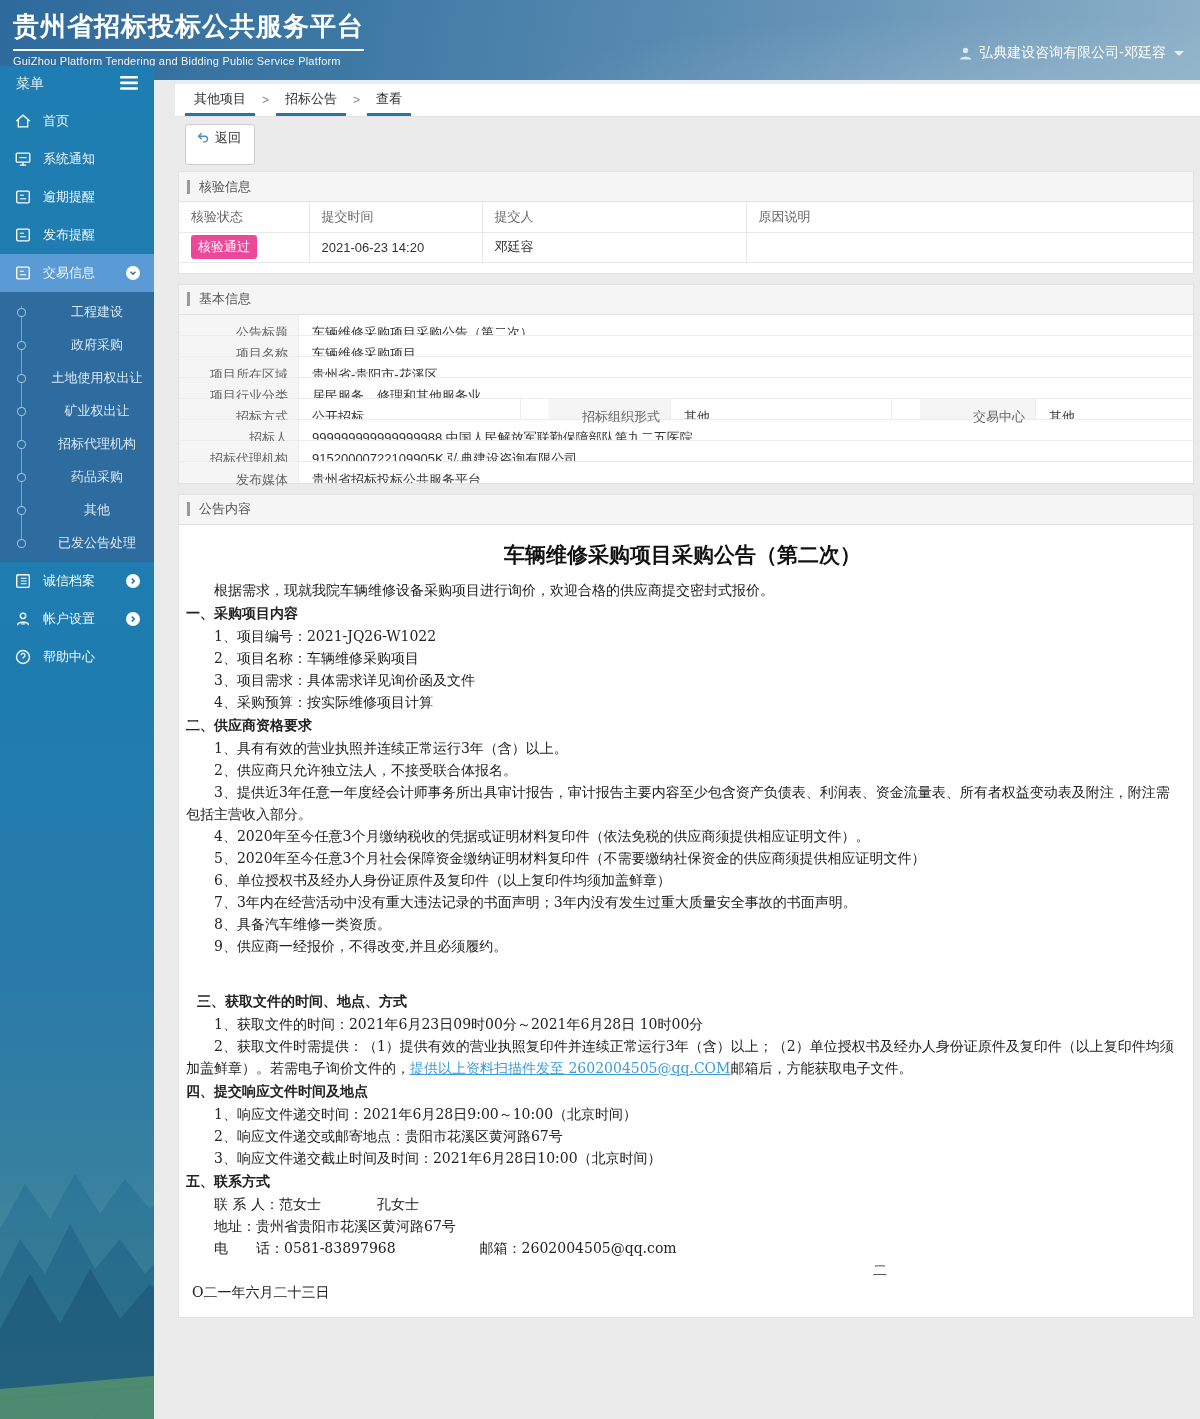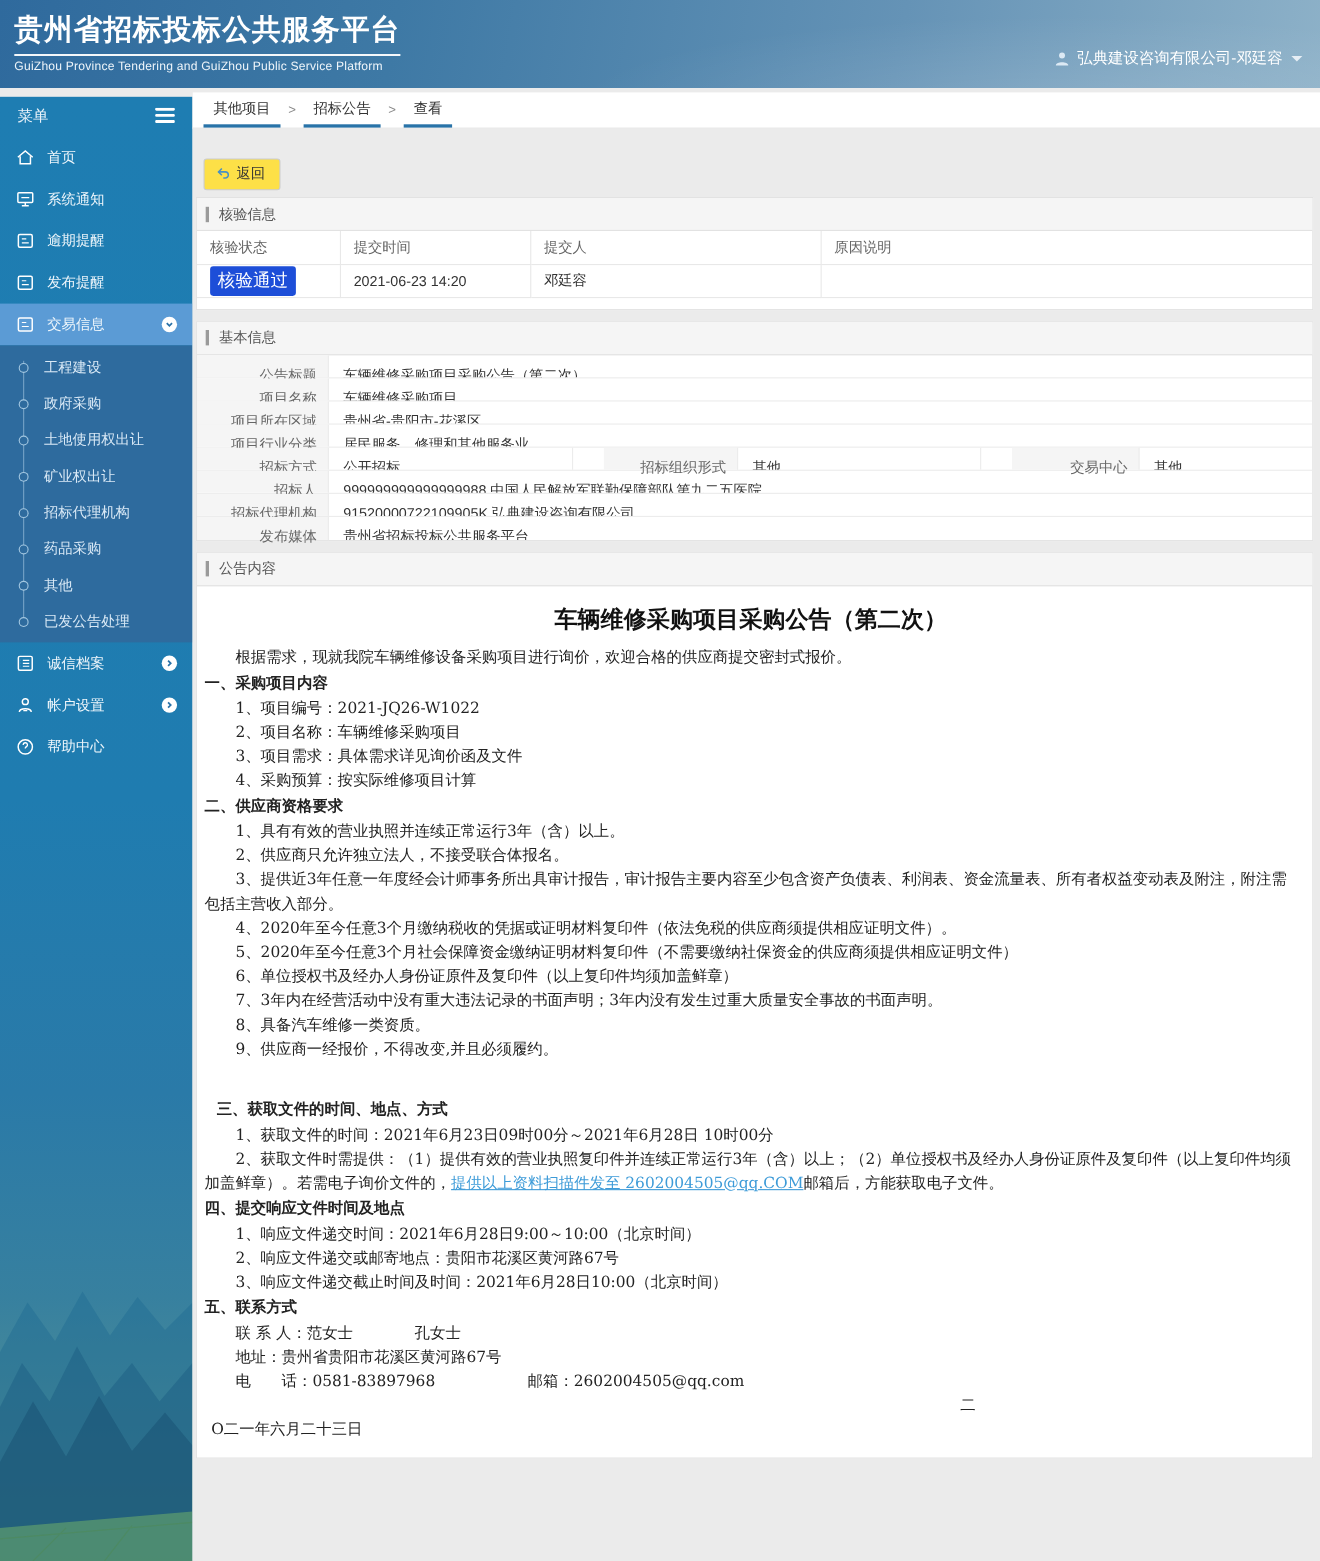--- a/index.html
+++ b/index.html
@@ -24,23 +24,24 @@
     border-bottom:2px solid rgba(255,255,255,.95); padding-bottom:5px; display:inline-block;}
   .brand-sub{ font-size:11px; margin-top:4px; color:#eef5fa; letter-spacing:.2px;}
   .user-box{ position:absolute; right:16px; top:44px; display:flex; align-items:center; gap:6px;
     font-size:14px; color:#fff; cursor:pointer;}
   .user-box svg{ display:block; }
   .caret-down{ width:0; height:0; border-left:5px solid transparent; border-right:5px solid transparent;
     border-top:5px solid #e6eef5; margin-left:2px;}
 
   
   .sidebar{
-    position:absolute; top:88px; left:0; width:175px; bottom:0; color:#eaf3fa;
+    position:absolute; top:66px; left:0; width:154px; bottom:0; color:#eaf3fa;
     background:linear-gradient(180deg,#1e7db2 0%,#1f7cb0 48%,#2a7aa8 68%,#37809f 82%,#4e8f96 92%,#5f9c7f 100%);
     overflow:hidden;
+    text-align:center;
   }
   .scenery{ position:absolute; bottom:0; left:0; width:175px; height:330px; pointer-events:none;}
   .menu-head{ height:36px; display:flex; justify-content:space-between; align-items:center;
     padding:0 16px 0 16px; font-size:14px; }
   .nav-item{ height:38px; display:flex; align-items:center; padding:0 14px; gap:11px;
     font-size:13px; color:#eef6fb; position:relative; cursor:pointer;}
   .nav-item.active{ background:#5b9bd5; }
   .nav-ico{ width:18px; height:18px; flex:0 0 18px; color:#ffffff; }
   .nav-ico svg{ width:18px; height:18px; display:block;}
   .circle-btn{ position:absolute; right:14px; width:14px; height:14px; border-radius:50%;
@@ -55,40 +56,40 @@
     border:1px solid rgba(200,228,246,.75); border-radius:50%; background:#2e6b9e;}
 
   
   .main{ position:absolute; left:175px; top:80px; right:0; bottom:0; background:#ebebeb; overflow:hidden;}
   .crumbs{ margin-top:4px; background:#fff; height:33px; display:flex; align-items:center;
     padding-left:10px; border-bottom:1px solid #e4e4e4;}
   .crumb{ font-size:13px; color:#333; padding:6px 9px 5px; border-bottom:3px solid #2873a8;
     margin-right:2px; cursor:pointer;}
   .crumb-sep{ color:#888; font-size:12px; margin:0 7px 0 5px;}
   .toolbar{ padding:7px 0 6px 10px; }
-  .back-btn{ display:inline-flex; align-items:center; gap:5px; background:#fde047; border:1px solid #ccc;
-    border-radius:3px; padding:4px 13px 5px 10px; font-size:13px; color:#333; cursor:pointer;
-    font-family:inherit;margin-top:20px;}
+  .back-btn{ display:inline-flex; align-items:center; gap:5px; background:#ffffff; border:1px solid #ccc;
+    border-radius:3px; padding:4px 13px 17px 10px; font-size:13px; color:#333; cursor:pointer;
+    font-family:inherit;}
   .back-btn .ico{ color:#4a90c4; display:flex;}
 
   .panel{ margin:0 6px 10px 3px; background:#fff; border:1px solid #e2e2e2;}
   .panel-head{ height:30px; background:#f5f5f5; border-bottom:1px solid #e2e2e2;
     display:flex; align-items:center; font-size:13px; color:#555;}
   .panel-head::before{ content:""; width:3px; height:14px; background:#9a9a9a; margin:0 9px 0 8px;}
 
   
   .vtable{ width:100%; border-collapse:collapse; }
   .vtable th{ height:30px; font-weight:normal; text-align:left; font-size:13px; color:#666;
     padding-left:12px; border:1px solid #e8e8e8; border-top:none;}
   .vtable td{ height:30px; font-size:13px; color:#333; padding-left:12px; border:1px solid #e8e8e8;}
   .vtable th:first-child,.vtable td:first-child{ border-left:none;}
   .vtable th:last-child,.vtable td:last-child{ border-right:none;}
   .vtable .c1{width:130px;} .vtable .c2{width:173px;} .vtable .c3{width:264px;}
   .verify-pad{ height:10px; }
-  .badge-ok{ display:inline-block; background:#1d4ed8; color:#fff; font-size:16px;
+  .badge-ok{ display:inline-block; background:#ec4899; color:#fff; font-size:13px;
     padding:3px 7px; border-radius:3px;font-family:Liberation Mono, monospace;}
 
   
   .form-row{ display:flex; border-bottom:1px solid #ececec; height:21px; align-items:stretch;}
   .form-row:last-child{ border-bottom:none;}
   .form-label{ width:120px; background:#f5f5f5; text-align:right; padding:9px 10px 0 0;
     color:#666; font-size:13px; border-right:1px solid #ececec; flex:0 0 120px;}
   .form-value{ flex:1; padding:9px 0 0 13px; font-size:13px; color:#333; white-space:nowrap; overflow:hidden;}
   .trio{ display:flex;gap:28px; }
   .trio .grp{ display:flex; border-right:1px solid #ececec;}
@@ -110,21 +111,21 @@
   .date-l1{ padding-left:687px; margin-top:64px; line-height:22px;}
   .date-l2{ padding-left:6px; line-height:22px; margin-top:4px;}
 </style>
 </head>
 <body>
 
 <div class="app-header">
   <div class="haze"></div>
   <div class="brand">
     <div class="brand-title">贵州省招标投标公共服务平台</div>
-    <div class="brand-sub">GuiZhou Province Tendering and GuiZhou Public Service Platform</div>
+    <div class="brand-sub">GuiZhou Platform Tendering and Bidding Public Service Platform</div>
   </div>
   <div class="user-box">
     <span>
       <svg width="15" height="15" viewBox="0 0 20 20">
           <circle cx="10" cy="6" r="3.6" fill="#dce9f4"></circle>
           <path d="M2.5 18c0-5 15-5 15 0z" fill="#dce9f4"></path>
         </svg>
     </span>
     <span>弘典建设咨询有限公司-邓廷容</span>
     <span class="caret-down"></span>

